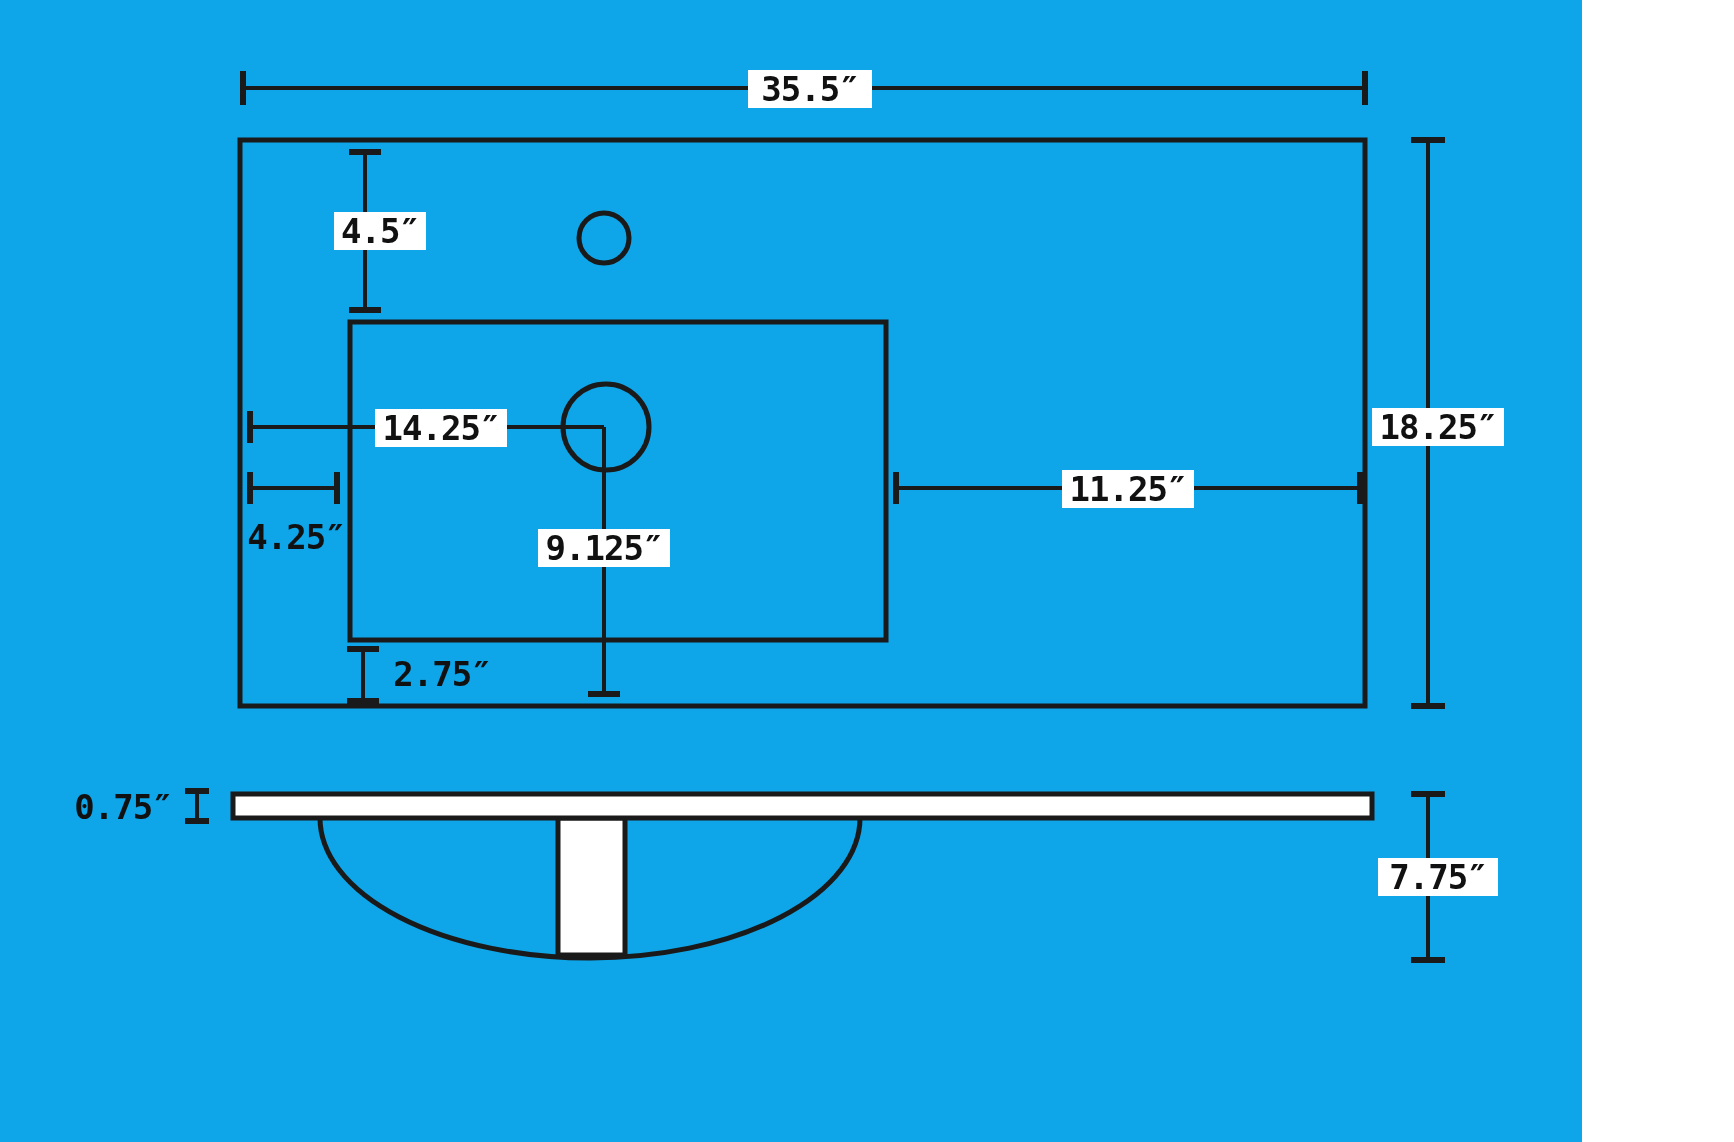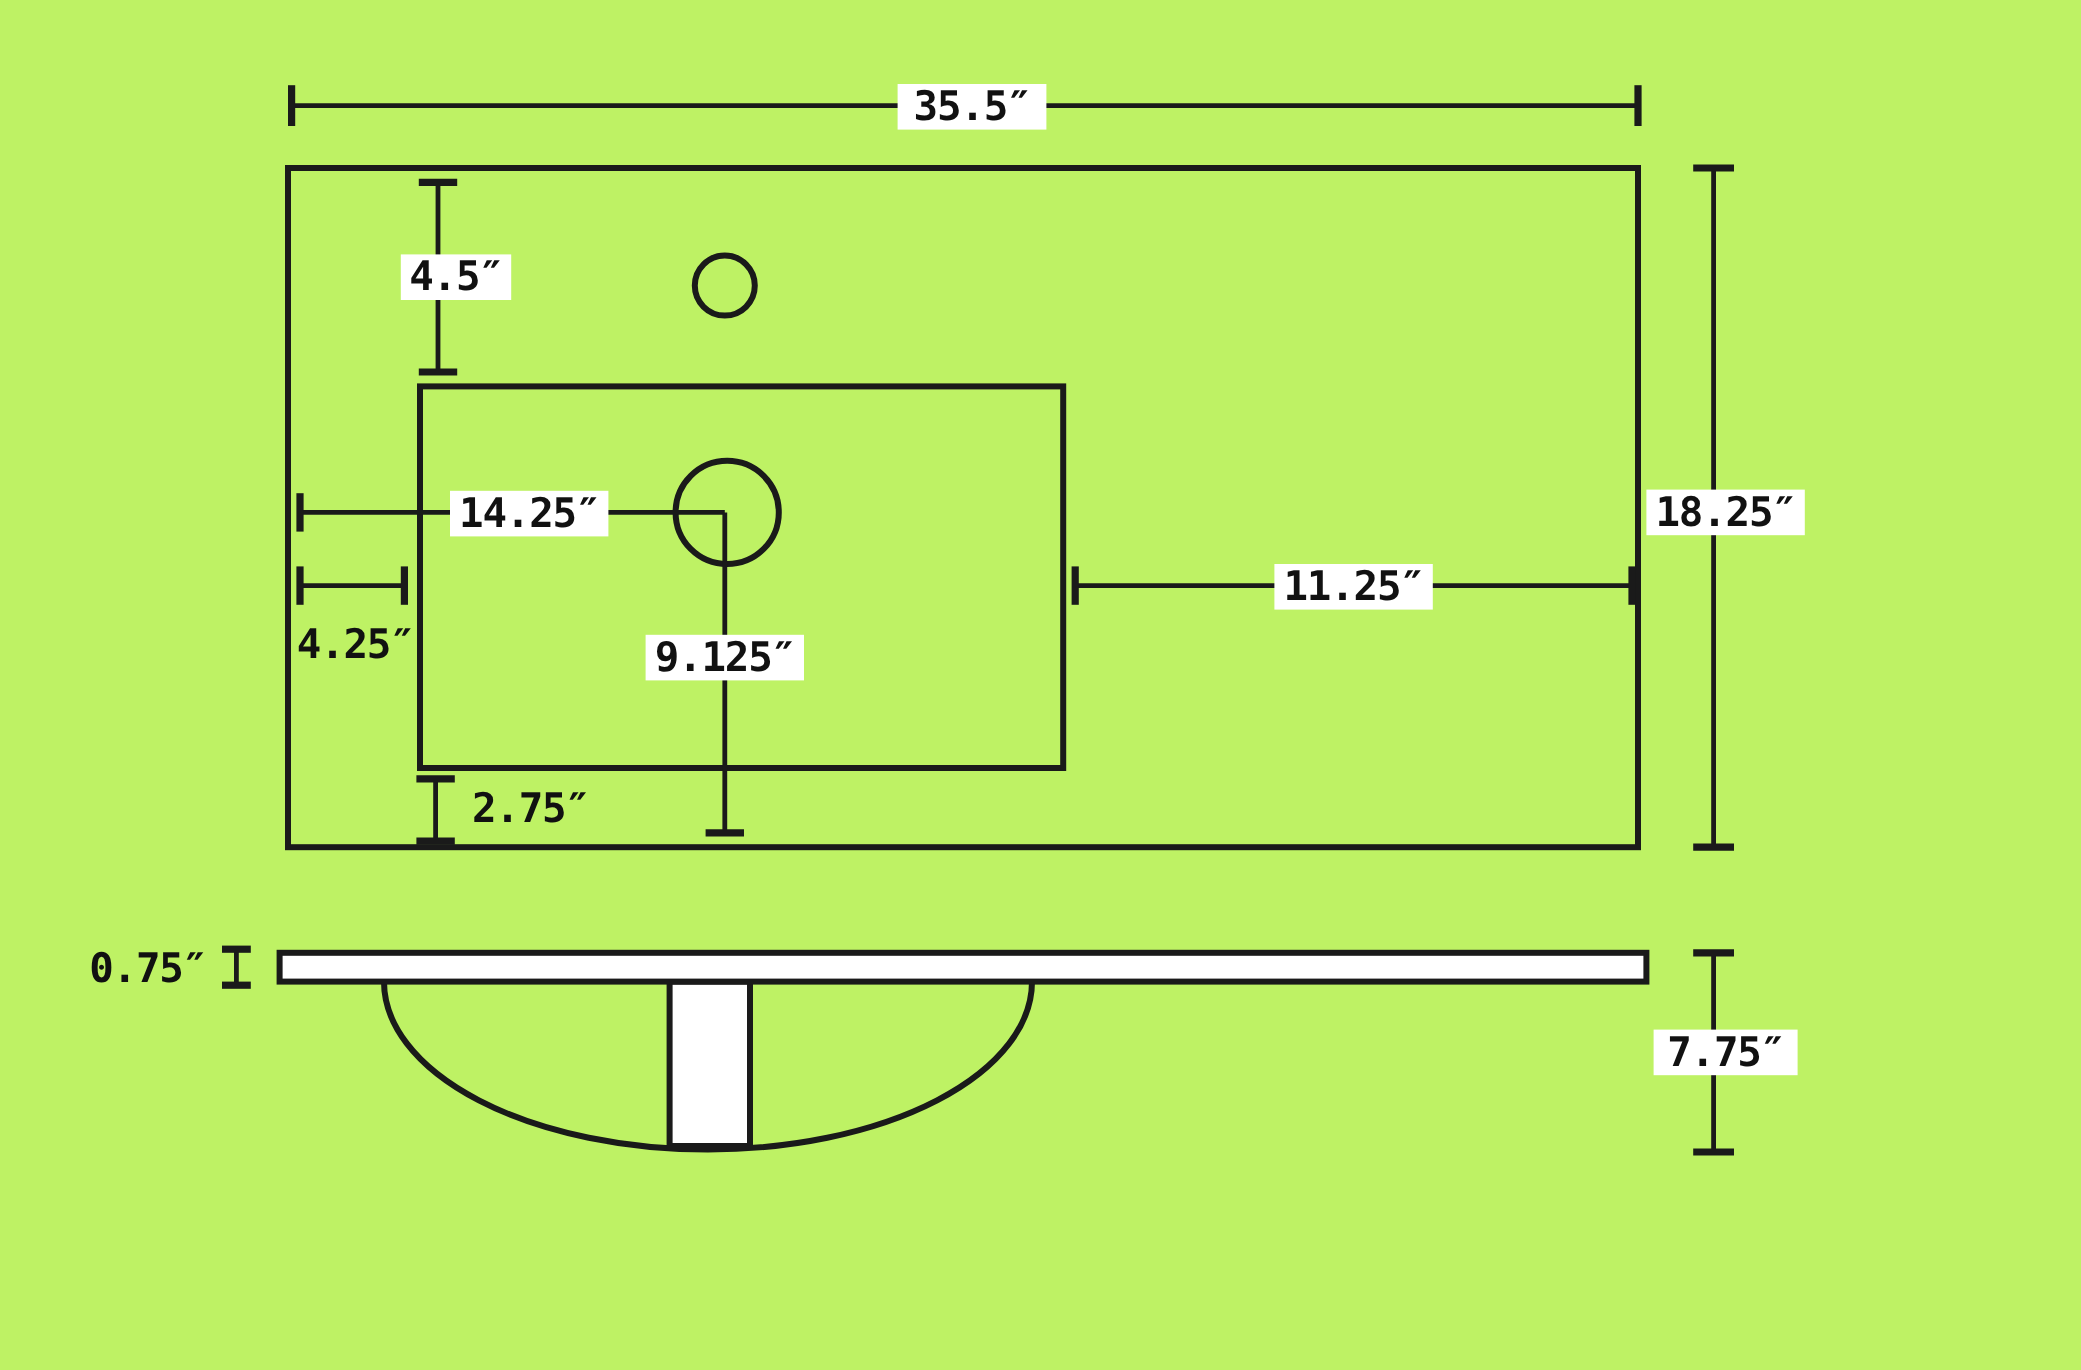--- a/index.html
+++ b/index.html
@@ -2,23 +2,23 @@
 <html><head>
 <meta charset="utf-8">
 <style>
   html, body {
     margin: 0;
     padding: 0;
     background: #ffffff;
   }
   .stage {
     position: relative;
-    width: 1734px;
+    width: 1582px;
     height: 1142px;
-    background: #bef264;
+    background: #0ea5e9;
     overflow: hidden;
   }
   svg { display: block; }
   .outline {
     fill: none;
     stroke: #1a1a1a;
     stroke-width: 5;
   }
   .outline-filled {
     fill: #ffffff;

